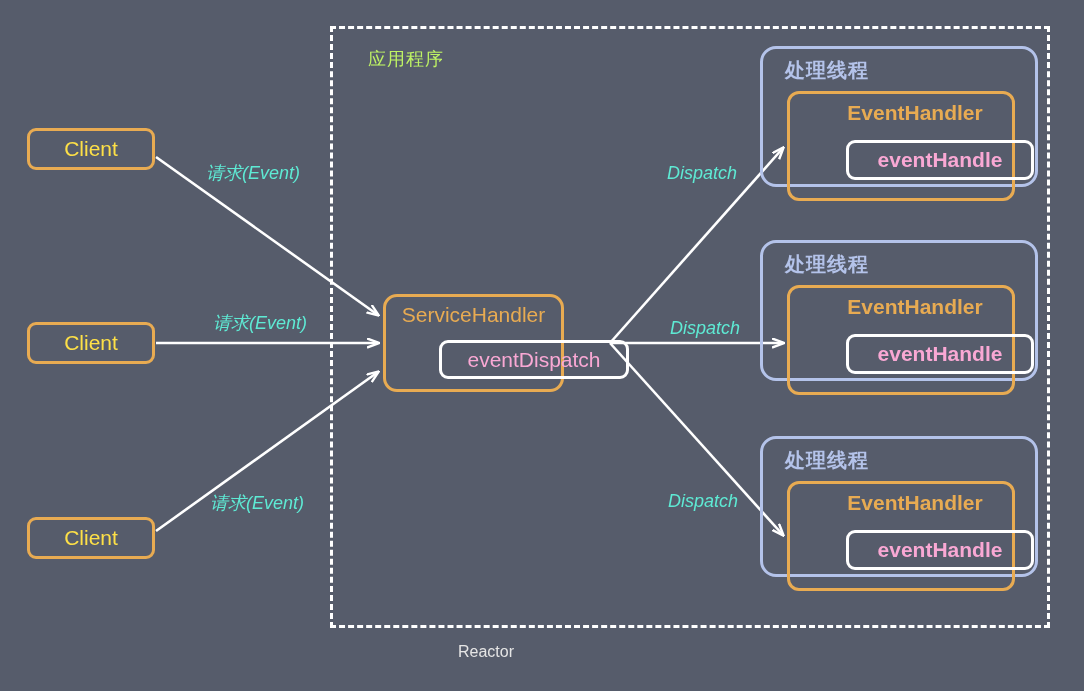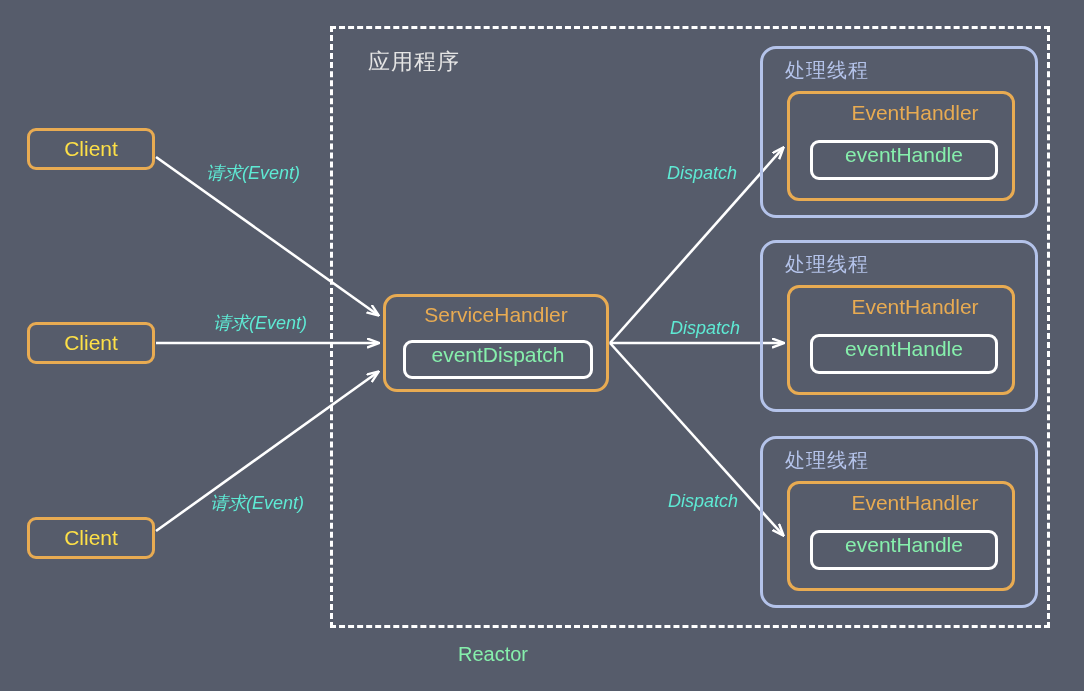--- a/index.html
+++ b/index.html
@@ -30,30 +30,30 @@
     top: 26px;
     width: 720px;
     height: 602px;
     border: 3px dashed #ffffff;
     box-sizing: border-box;
   }
   .app-title {
     position: absolute;
     left: 368px;
     top: 47px;
-    color: #e5e5e5;
-    font-size: 22px;
+    color: #bef264;
+    font-size: 18px;
     letter-spacing: 1px;
   }
   .reactor-label {
     position: absolute;
     left: 458px;
     top: 643px;
-    color: #86efac;
-    font-size: 20px;
+    color: #e5e5e5;
+    font-size: 16px;
   }
 
   
   .client-box {
     position: absolute;
     width: 128px;
     height: 42px;
     border: 3px solid #e8ab52;
     border-radius: 9px;
     box-sizing: border-box;
@@ -65,60 +65,63 @@
   }
   .client-1 { left: 27px; top: 128px; }
   .client-2 { left: 27px; top: 322px; }
   .client-3 { left: 27px; top: 517px; }
 
   
   .service-box {
     position: absolute;
     left: 383px;
     top: 294px;
-    width: 226px;
+    width: 181px;
     height: 98px;
     border: 3px solid #e8ab52;
     border-radius: 14px;
     box-sizing: border-box;
   }
   .service-title {
     position: absolute;
     left: 0; right: 0;
     top: 6px;
     text-align: center;
     color: #e8ab52;
     font-size: 21px;
   }
   .api-box {
     position: absolute;
     border: 3px solid #ffffff;
     border-radius: 9px;
     box-sizing: border-box;
     display: flex;
+    align-items: center;
     justify-content: center;
-    color: #86efac;
-    font-size: 21px;
+    color: #f9a8d4;
+    font-size: 21px;
+    margin-left: 36px;
   }
   .service-api {
     left: 17px;
     top: 43px;
     width: 190px;
     height: 39px;
   }
 
   
   .thread-box {
     position: absolute;
     left: 760px;
     width: 278px;
-    height: 172px;
+    height: 141px;
     border: 3px solid #b4c3ea;
     border-radius: 16px;
     box-sizing: border-box;
+    font-weight: bold;
   }
   .thread-1 { top: 46px; }
   .thread-2 { top: 240px; }
   .thread-3 { top: 436px; }
   .thread-title {
     position: absolute;
     left: 22px;
     top: 8px;
     color: #b4c3ea;
     font-size: 20px;

